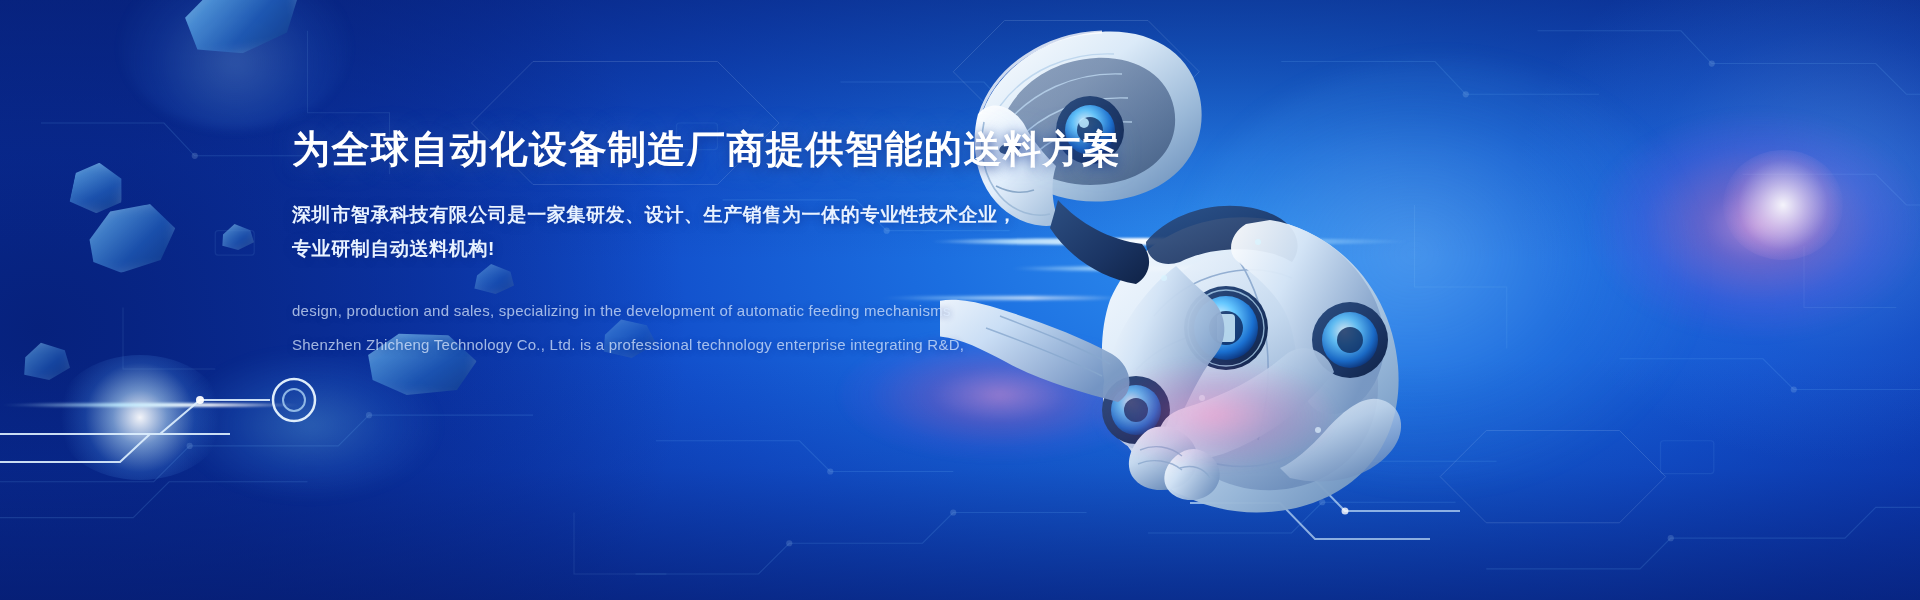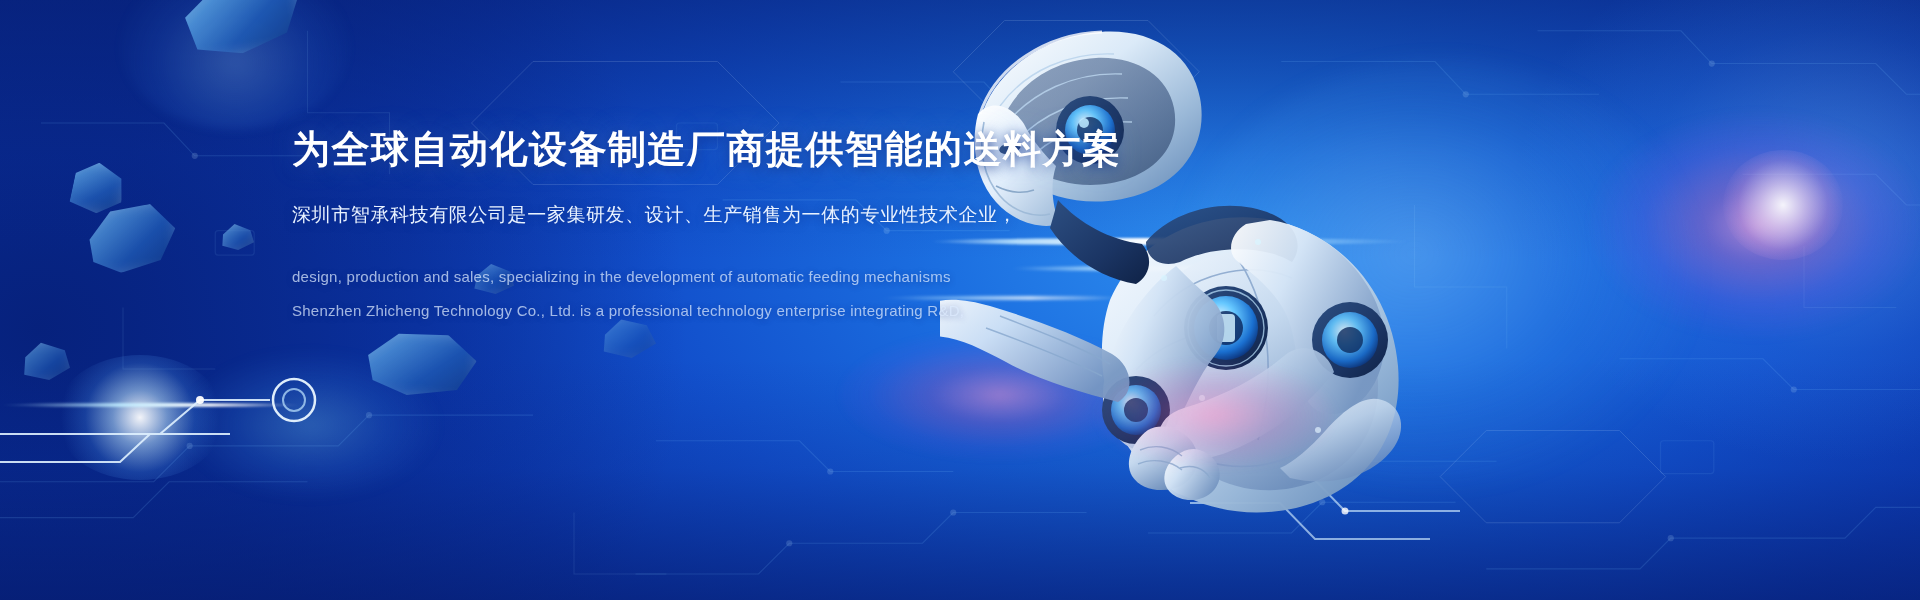--- a/index.html
+++ b/index.html
@@ -143,20 +143,21 @@
     text-shadow: 0 2px 12px rgba(10,40,130,0.75), 0 0 26px rgba(120,190,255,0.35);
     white-space: nowrap;
   }
   .sub-cn {
     margin: 26px 0 0 0;
     font-size: 19px;
     line-height: 34px;
     color: #e8f2ff;
     letter-spacing: 0.6px;
     text-shadow: 0 1px 8px rgba(10,40,130,0.6);
+    font-weight: bold;
   }
   .sub-cn div { white-space: nowrap; }
   .sub-en {
     margin: 28px 0 0 0;
     font-size: 15px;
     line-height: 34px;
     color: rgba(222,236,255,0.72);
     letter-spacing: 0.25px;
     text-shadow: 0 1px 6px rgba(10,40,130,0.45);
   }
@@ -392,20 +393,21 @@
     <path d="M40 104 C56 56 106 24 162 22" stroke="#ffffff" stroke-width="3" fill="none" opacity="0.8"></path>
   </svg>
 
   <div class="flare" style="left:1095px; top:360px; width:240px; height:110px; background:radial-gradient(ellipse at 50% 50%, rgba(255,130,190,0.50) 0%, rgba(220,80,170,0.22) 34%, rgba(0,0,0,0) 74%); filter:blur(4px);"></div>
 
   <div class="content">
     <h1 class="headline">为全球自动化设备制造厂商提供智能的送料方案</h1>
 
     <div class="sub-cn">
       <div>深圳市智承科技有限公司是一家集研发、设计、生产销售为一体的专业性技术企业，</div>
+      <div>专业研制自动送料机构!</div>
     </div>
 
     <div class="sub-en">
       <div>design, production and sales, specializing in the development of automatic feeding mechanisms</div>
       <div>Shenzhen Zhicheng Technology Co., Ltd. is a professional technology enterprise integrating R&amp;D,</div>
     </div>
   </div>
 
 </div>
 

